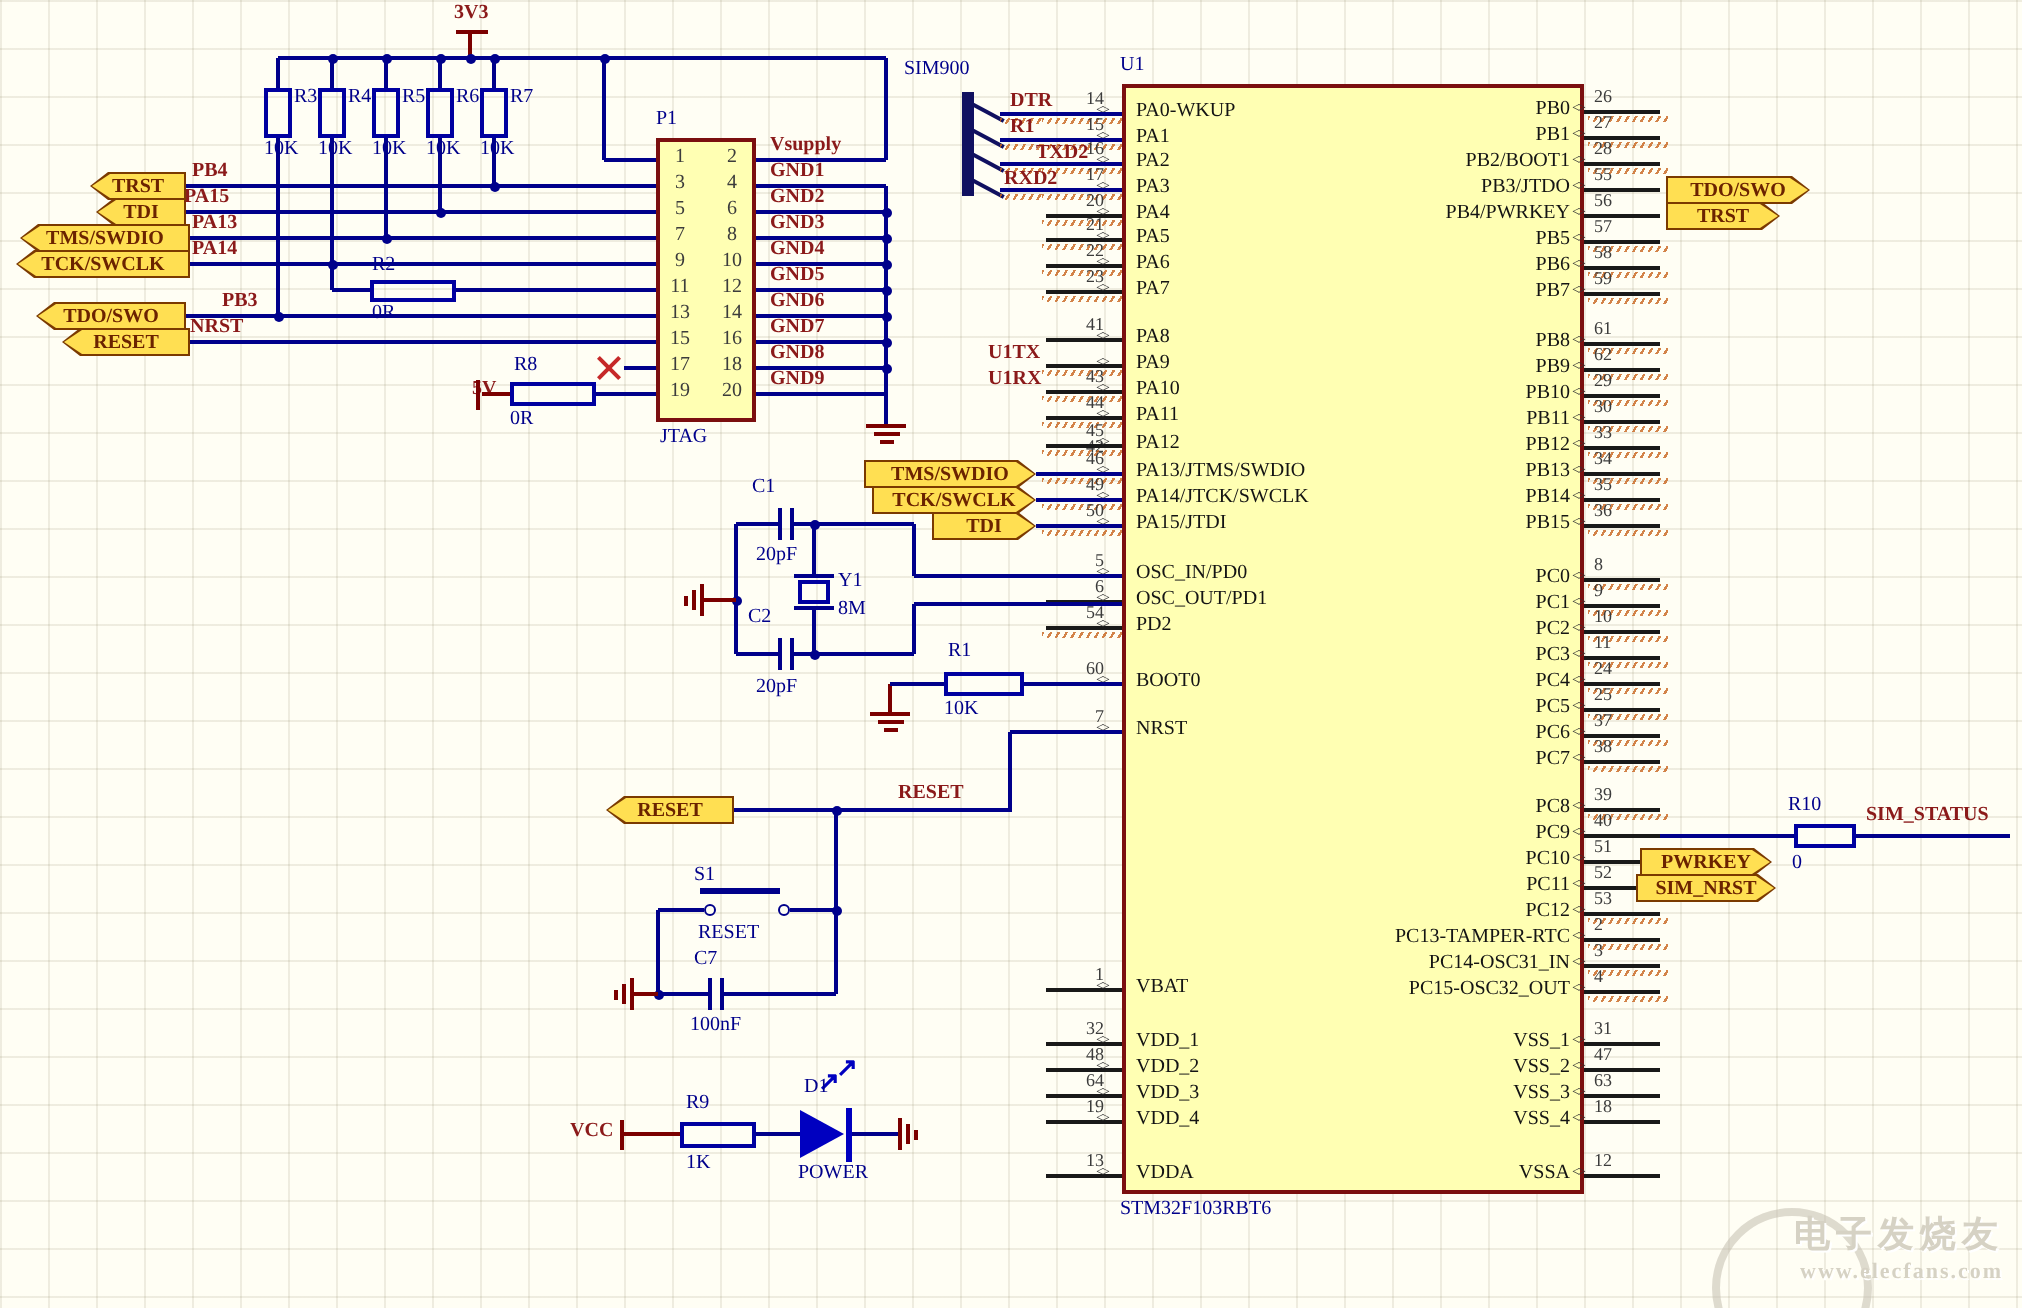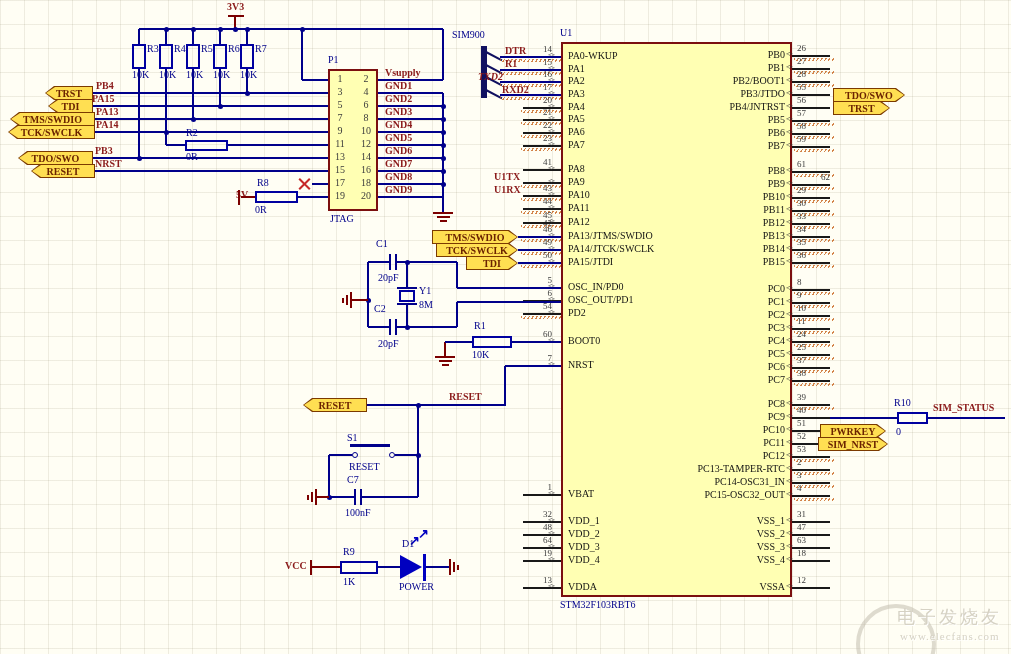--- a/index.html
+++ b/index.html
@@ -25,21 +25,21 @@
   .tag{position:absolute;height:14px;background:#7b3a00;text-align:center;}
   .tag>div{position:absolute;inset:1px;background:#ffdf52;display:flex;align-items:center;
       justify-content:center;font-family:"Liberation Serif",serif;font-weight:bold;
       font-size:10px;color:#6b2300;}
   .clipL,.clipL>div{clip-path:polygon(9px 0,100% 0,100% 100%,9px 100%,0 50%);}
   .clipR,.clipR>div{clip-path:polygon(0 0,calc(100% - 9px) 0,100% 50%,calc(100% - 9px) 100%,0 100%);}
   #u1-box{position:absolute;left:561px;top:42px;width:231px;height:555px;
       background:#ffffb3;border:2px solid #7b0f0f;box-sizing:border-box;}
   #p1-box{position:absolute;left:328px;top:69px;width:50px;height:142px;
       background:#ffffb3;border:2px solid #7b0f0f;box-sizing:border-box;}
-  .wm{color:#d6d2c4;font-weight:normal;text-shadow:1px 1px 0 #ffffff;}
+  .wm{color:#d6d2c4;font-weight:bold;text-shadow:1px 1px 0 #ffffff;}
 </style>
 </head>
 <body>
 
 <div id="canvas">
   <div id="u1-box"></div>
   <div class="lbl desig" style="left:560px;top:28px;">U1</div>
   <div class="lbl desig" style="left:560px;top:600px;">STM32F103RBT6</div>
   <div id="p1-box"></div>
   <div class="lbl desig" style="left:328px;top:55px;">P1</div>
@@ -191,21 +191,21 @@
     <div class="lbl glyph" style="left: 786px; top: 77px;">&lt;&gt;</div>
     <div class="lbl pinname" style="left: 560px; top: 76px; width: 225px; text-align: right;">PB2/BOOT1</div>
     <div class="sq" style="left: 794px; top: 84px; width: 40px;"></div>
     <div class="w" style="left: 792px; top: 94px; width: 38px; height: 2px; background: rgb(25, 25, 25);"></div>
     <div class="lbl pinnum" style="left: 797px; top: 83px; font-family: Liberation Serif, serif;">55</div>
     <div class="lbl glyph" style="left: 786px; top: 90px;">&lt;&gt;</div>
     <div class="lbl pinname" style="left: 560px; top: 89px; width: 225px; text-align: right;">PB3/JTDO</div>
     <div class="w" style="left: 792px; top: 107px; width: 38px; height: 2px; background: rgb(25, 25, 25);"></div>
     <div class="lbl pinnum" style="left: 797px; top: 96px;">56</div>
     <div class="lbl glyph" style="left: 786px; top: 103px;">&lt;&gt;</div>
-    <div class="lbl pinname" style="left: 560px; top: 102px; width: 225px; text-align: right;">PB4/JNTRST</div>
+    <div class="lbl pinname" style="left: 560px; top: 102px; width: 225px; text-align: right;">PB4/PWRKEY</div>
     <div class="w" style="left: 792px; top: 120px; width: 38px; height: 2px; background: rgb(25, 25, 25);"></div>
     <div class="lbl pinnum" style="left: 797px; top: 109px;">57</div>
     <div class="lbl glyph" style="left: 786px; top: 116px;">&lt;&gt;</div>
     <div class="lbl pinname" style="left: 560px; top: 115px; width: 225px; text-align: right;">PB5</div>
     <div class="sq" style="left: 794px; top: 123px; width: 40px;"></div>
     <div class="w" style="left: 792px; top: 133px; width: 38px; height: 2px; background: rgb(25, 25, 25);"></div>
     <div class="lbl pinnum" style="left: 797px; top: 122px;">58</div>
     <div class="lbl glyph" style="left: 786px; top: 129px;">&lt;&gt;</div>
     <div class="lbl pinname" style="left: 560px; top: 128px; width: 225px; text-align: right;">PB6</div>
     <div class="sq" style="left: 794px; top: 136px; width: 40px;"></div>
@@ -213,21 +213,21 @@
     <div class="lbl pinnum" style="left: 797px; top: 135px;">59</div>
     <div class="lbl glyph" style="left: 786px; top: 142px;">&lt;&gt;</div>
     <div class="lbl pinname" style="left: 560px; top: 141px; width: 225px; text-align: right;">PB7</div>
     <div class="sq" style="left: 794px; top: 149px; width: 40px;"></div>
     <div class="w" style="left: 792px; top: 171px; width: 38px; height: 2px; background: rgb(25, 25, 25);"></div>
     <div class="lbl pinnum" style="left: 797px; top: 160px;">61</div>
     <div class="lbl glyph" style="left: 786px; top: 167px;">&lt;&gt;</div>
     <div class="lbl pinname" style="left: 560px; top: 166px; width: 225px; text-align: right;">PB8</div>
     <div class="sq" style="left: 794px; top: 174px; width: 40px;"></div>
     <div class="w" style="left: 792px; top: 184px; width: 38px; height: 2px; background: rgb(25, 25, 25);"></div>
-    <div class="lbl pinnum" style="left: 821px; top: 173px; text-align: right;">62</div>
+    <div class="lbl pinnum" style="left: 797px; top: 173px; text-align: right;">62</div>
     <div class="lbl glyph" style="left: 786px; top: 180px;">&lt;&gt;</div>
     <div class="lbl pinname" style="left: 560px; top: 179px; width: 225px; text-align: right;">PB9</div>
     <div class="sq" style="left: 794px; top: 187px; width: 40px;"></div>
     <div class="w" style="left: 792px; top: 197px; width: 38px; height: 2px; background: rgb(25, 25, 25);"></div>
     <div class="lbl pinnum" style="left: 797px; top: 186px;">29</div>
     <div class="lbl glyph" style="left: 786px; top: 193px;">&lt;&gt;</div>
     <div class="lbl pinname" style="left: 560px; top: 192px; width: 225px; text-align: right;">PB10</div>
     <div class="sq" style="left: 794px; top: 200px; width: 40px;"></div>
     <div class="w" style="left: 792px; top: 210px; width: 38px; height: 2px; background: rgb(25, 25, 25);"></div>
     <div class="lbl pinnum" style="left: 797px; top: 199px;">30</div>
@@ -460,21 +460,21 @@
     <div class="w" style="left: 93px; top: 92px; width: 235px; height: 2px; background: rgb(0, 0, 139);"></div>
     <div class="w" style="left: 93px; top: 105px; width: 235px; height: 2px; background: rgb(0, 0, 139);"></div>
     <div class="w" style="left: 95px; top: 118px; width: 233px; height: 2px; background: rgb(0, 0, 139);"></div>
     <div class="w" style="left: 95px; top: 131px; width: 233px; height: 2px; background: rgb(0, 0, 139);"></div>
     <div class="w" style="left: 93px; top: 157px; width: 235px; height: 2px; background: rgb(0, 0, 139);"></div>
     <div class="w" style="left: 95px; top: 170px; width: 233px; height: 2px; background: rgb(0, 0, 139);"></div>
     <div class="lbl net" style="left: 96px; top: 81px;">PB4</div>
     <div class="lbl net" style="left: 92px; top: 94px;">PA15</div>
     <div class="lbl net" style="left: 96px; top: 107px;">PA13</div>
     <div class="lbl net" style="left: 96px; top: 120px;">PA14</div>
-    <div class="lbl net" style="left: 95px; top: 146px;">PB3</div>
+    <div class="lbl net" style="left: 111px; top: 146px;">PB3</div>
     <div class="lbl net" style="left: 95px; top: 159px;">NRST</div>
     <div class="dot" style="left: 244.5px; top: 90.5px;"></div>
     <div class="dot" style="left: 217.5px; top: 103.5px;"></div>
     <div class="dot" style="left: 190.5px; top: 116.5px;"></div>
     <div class="dot" style="left: 163.5px; top: 129.5px;"></div>
     <div class="dot" style="left: 136.5px; top: 155.5px;"></div>
     <div class="w" style="left: 166px; top: 144px; width: 19px; height: 2px; background: rgb(0, 0, 139);"></div>
     <div class="rbody" style="left: 185px; top: 140px; width: 43px; height: 11px;"></div>
     <div class="w" style="left: 228px; top: 144px; width: 100px; height: 2px; background: rgb(0, 0, 139);"></div>
     <div class="lbl desig" style="left: 186px; top: 128px;">R2</div>
@@ -496,21 +496,21 @@
     <div class="w" style="left: 500px; top: 69px; width: 61px; height: 2px; background: rgb(0, 0, 139);"></div>
     <div class="sq" style="left: 500px; top: 72px; width: 22px;"></div>
     <div class="w" style="left: 486px; top: 76px; width: 18px; height: 2px; background: rgb(16, 16, 96); transform: rotate(28deg); transform-origin: left center;"></div>
     <div class="w" style="left: 500px; top: 81px; width: 61px; height: 2px; background: rgb(0, 0, 139);"></div>
     <div class="sq" style="left: 500px; top: 84px; width: 22px;"></div>
     <div class="w" style="left: 486px; top: 89px; width: 18px; height: 2px; background: rgb(16, 16, 96); transform: rotate(28deg); transform-origin: left center;"></div>
     <div class="w" style="left: 500px; top: 94px; width: 61px; height: 2px; background: rgb(0, 0, 139);"></div>
     <div class="sq" style="left: 500px; top: 97px; width: 22px;"></div>
     <div class="lbl net" style="left: 505px; top: 46px;">DTR</div>
     <div class="lbl net" style="left: 505px; top: 59px;">R1</div>
-    <div class="lbl net" style="left: 478px; top: 72px; font-style: italic;">TXD2</div>
+    <div class="lbl net" style="left: 518px; top: 72px;">TXD2</div>
     <div class="lbl net" style="left: 502px; top: 85px;">RXD2</div>
     <div class="lbl net" style="left: 494px; top: 172px;">U1TX</div>
     <div class="lbl net" style="left: 494px; top: 185px;">U1RX</div>
     <div class="tag clipR" style="left: 432px; top: 230px; width: 86px;">
       <div>TMS/SWDIO</div>
     </div>
     <div class="tag clipR" style="left: 436px; top: 243px; width: 82px;">
       <div>TCK/SWCLK</div>
     </div>
     <div class="tag clipR" style="left: 466px; top: 256px; width: 52px;">

